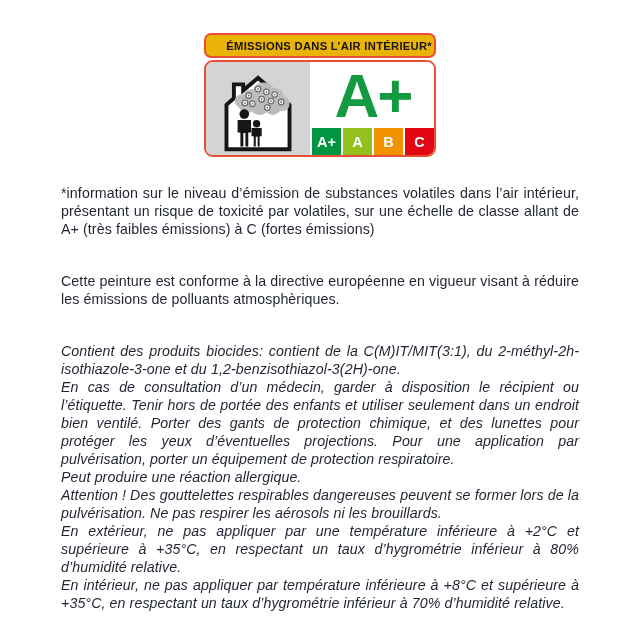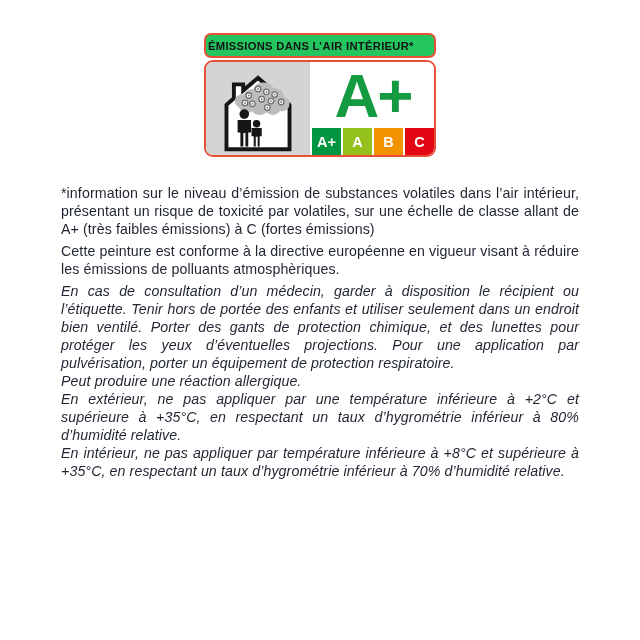--- a/index.html
+++ b/index.html
@@ -7,21 +7,21 @@
     width:640px;height:640px;background:#ffffff;
     font-family:"Liberation Sans", sans-serif;
     position:relative;overflow:hidden;
   }
   .label-wrap{
     width:232px;margin:33px auto 0;
   }
   .label-header{
     box-sizing:border-box;
     border:2px solid #e94e36;border-radius:7px;
-    background:#22c55e;text-align:left;
+    background:#eab308;text-align:right;
     font-weight:bold;font-size:11.2px;letter-spacing:0.3px;
     color:#141414;padding:5px 2px 4px;white-space:nowrap;overflow:hidden;
   }
   .label-body{
     box-sizing:border-box;margin-top:2px;height:97px;
     border:2px solid #e94e36;border-radius:9px;background:#fff;
     display:flex;overflow:hidden;
   }
   .picto-cell{
     width:104px;flex:0 0 104px;background:#d3d4d4;
@@ -40,21 +40,21 @@
     color:#ffffff;font-weight:bold;font-size:14.5px;
     border-left:2px solid #ffffff;
   }
   .scale-cell:first-child{border-left:none;}
   .text-block{
     width:518px;margin:27px auto 0;
     font-size:14.2px;line-height:18px;letter-spacing:0.1px;
     color:#1f2430;text-align:justify;
   }
   .text-block p{margin:0;}
-  .group{margin-top:4px;}
+  .group{margin-top:34px;}
   .group.italic{font-style:italic;}
 </style>
 </head>
 <body>
 
 <div class="label-wrap">
   <div class="label-header" style="border-color: rgb(233, 78, 54);">ÉMISSIONS DANS L’AIR INTÉRIEUR*</div>
 
   <div class="label-body" style="border-color: rgb(233, 78, 54);">
 
@@ -125,18 +125,20 @@
 
 <div class="text-block" style="color: rgb(31, 36, 48);">
 
   <p>*information sur le niveau d’émission de substances volatiles dans l’air intérieur, présentant un risque de toxicité par volatiles, sur une échelle de classe allant de A+ (très faibles émissions) à C (fortes émissions)</p>
 
   <div class="group">
     <p>Cette peinture est conforme à la directive européenne en vigueur visant à réduire les émissions de polluants atmosphèriques.</p>
   </div>
 
   <div class="group italic">
+    <p>Contient des produits biocides: contient de la C(M)IT/MIT(3:1), du 2-méthyl-2h-isothiazole-3-one et du 1,2-benzisothiazol-3(2H)-one.</p>
     <p>En cas de consultation d’un médecin, garder à disposition le récipient ou l’étiquette. Tenir hors de portée des enfants et utiliser seulement dans un endroit bien ventilé. Porter des gants de protection chimique, et des lunettes pour protéger les yeux d’éventuelles projections. Pour une application par pulvérisation, porter un équipement de protection respiratoire.</p>
     <p>Peut produire une réaction allergique.</p>
+    <p>Attention ! Des gouttelettes respirables dangereuses peuvent se former lors de la pulvérisation. Ne pas respirer les aérosols ni les brouillards.</p>
     <p>En extérieur, ne pas appliquer par une température inférieure à +2°C et supérieure à +35°C, en respectant un taux d’hygrométrie inférieur à 80% d’humidité relative.</p>
     <p>En intérieur, ne pas appliquer par température inférieure à +8°C et supérieure à +35°C, en respectant un taux d’hygrométrie inférieur à 70% d’humidité relative.</p>
   </div>
 </div>
 
 </body></html>

